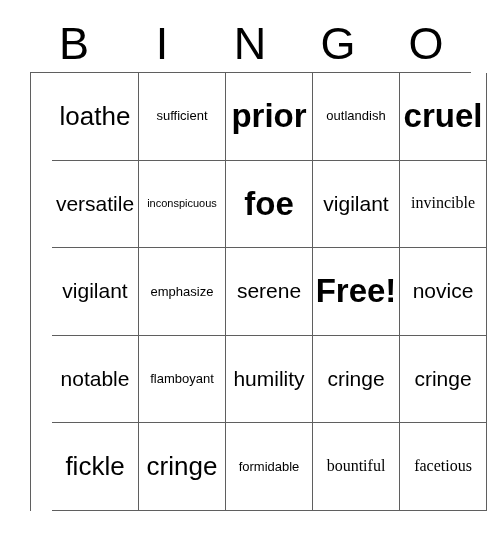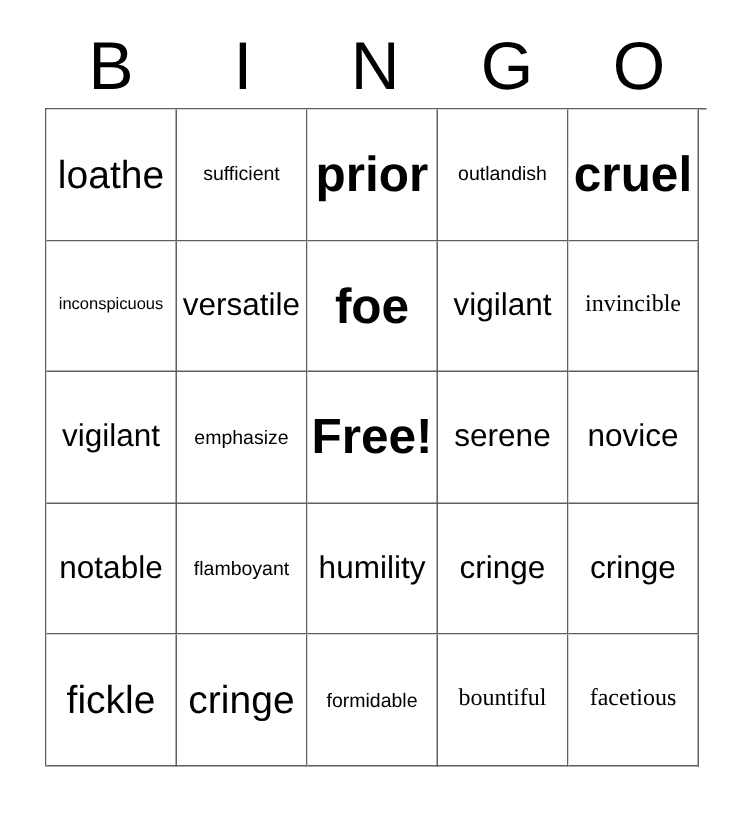--- a/index.html
+++ b/index.html
@@ -39,20 +39,21 @@
   }
   #bingo-grid {
     width: 440px;
     border-top: 1px solid #5f5f5f;
     border-left: 1px solid #5f5f5f;
     box-sizing: content-box;
   }
   .bingo-row {
     display: flex;
     width: 440px;
+    margin-left: 21px;
   }
   .bingo-cell {
     flex: 0 0 87px;
     width: 87px;
     height: 87.6px;
     border-right: 1px solid #5f5f5f;
     border-bottom: 1px solid #5f5f5f;
     display: flex;
     align-items: center;
     justify-content: center;
@@ -104,48 +105,48 @@
       <div class="bingo-cell">
           <span class="cell-text sz-xs">outlandish</span>
         </div>
       <div class="bingo-cell">
           <span class="cell-text sz-xl">cruel</span>
         </div>
     </div>
 
     <div class="bingo-row">
       <div class="bingo-cell">
-          <span class="cell-text sz-xxs">inconspicuous</span>
+          <span class="cell-text sz-md">versatile</span>
         </div>
       <div class="bingo-cell">
-          <span class="cell-text sz-md">versatile</span>
+          <span class="cell-text sz-xxs">inconspicuous</span>
         </div>
       <div class="bingo-cell">
           <span class="cell-text sz-xl">foe</span>
         </div>
       <div class="bingo-cell">
           <span class="cell-text sz-md">vigilant</span>
         </div>
       <div class="bingo-cell">
           <span class="cell-text sz-sm">invincible</span>
         </div>
     </div>
 
     <div class="bingo-row">
       <div class="bingo-cell">
           <span class="cell-text sz-md">vigilant</span>
         </div>
       <div class="bingo-cell">
           <span class="cell-text sz-xs">emphasize</span>
         </div>
       <div class="bingo-cell">
-          <span class="cell-text sz-xl">Free!</span>
+          <span class="cell-text sz-md">serene</span>
         </div>
       <div class="bingo-cell">
-          <span class="cell-text sz-md">serene</span>
+          <span class="cell-text sz-xl">Free!</span>
         </div>
       <div class="bingo-cell">
           <span class="cell-text sz-md">novice</span>
         </div>
     </div>
 
     <div class="bingo-row">
       <div class="bingo-cell">
           <span class="cell-text sz-md">notable</span>
         </div>

